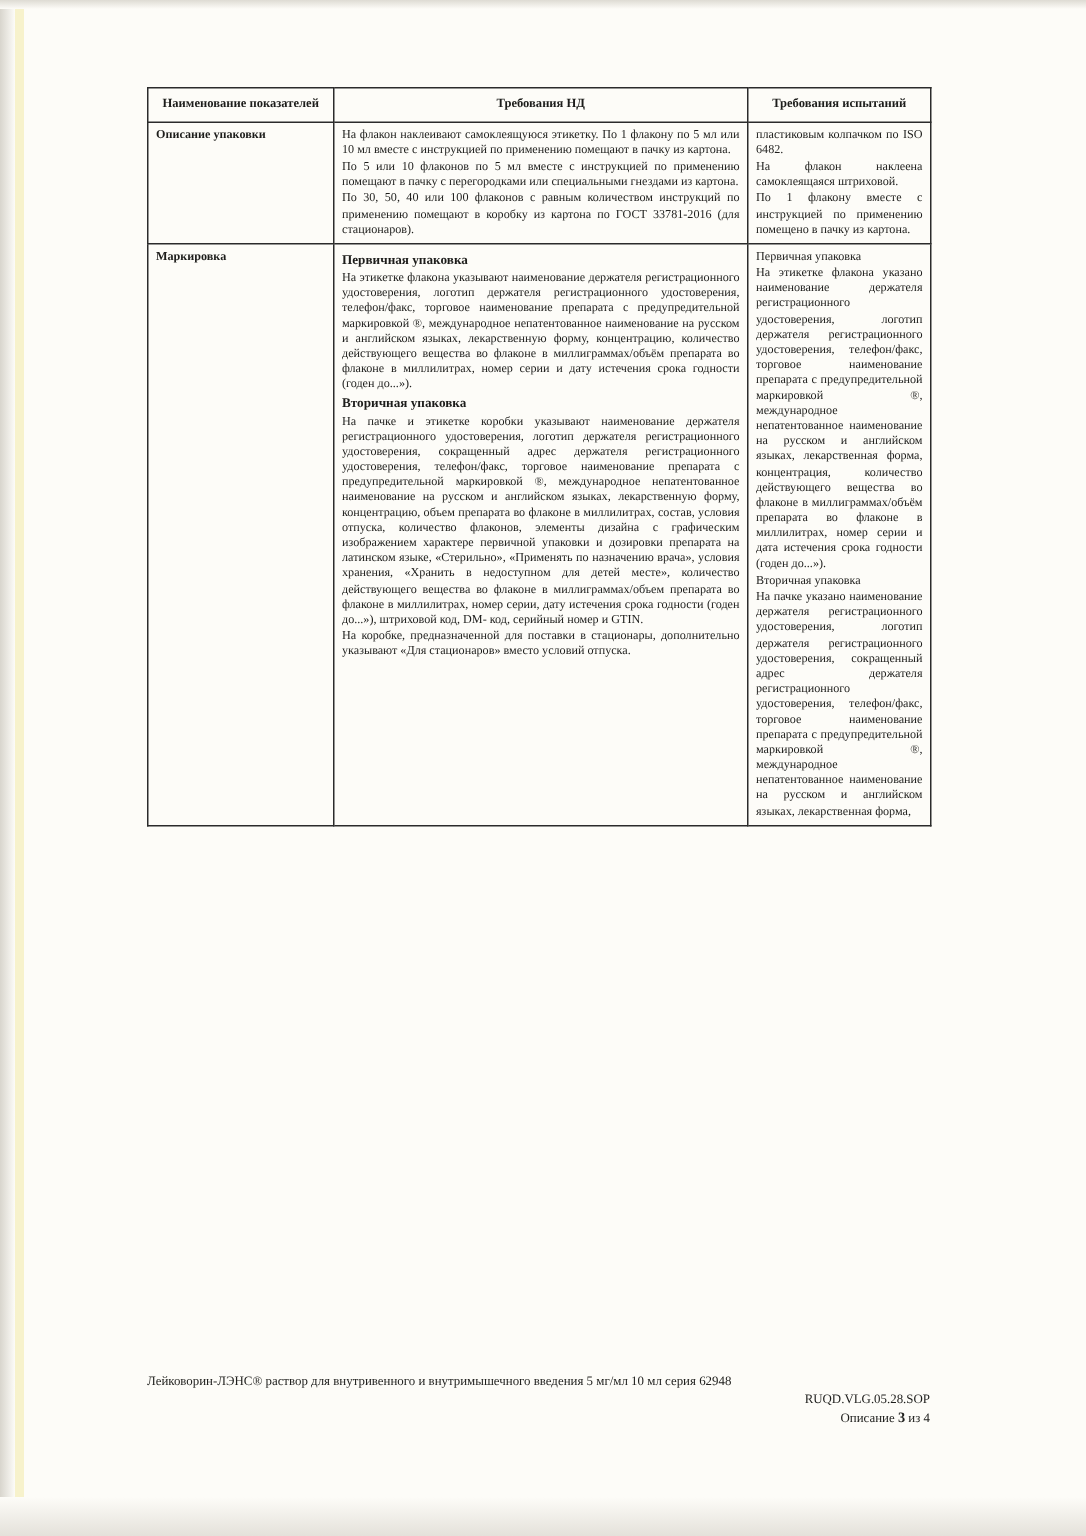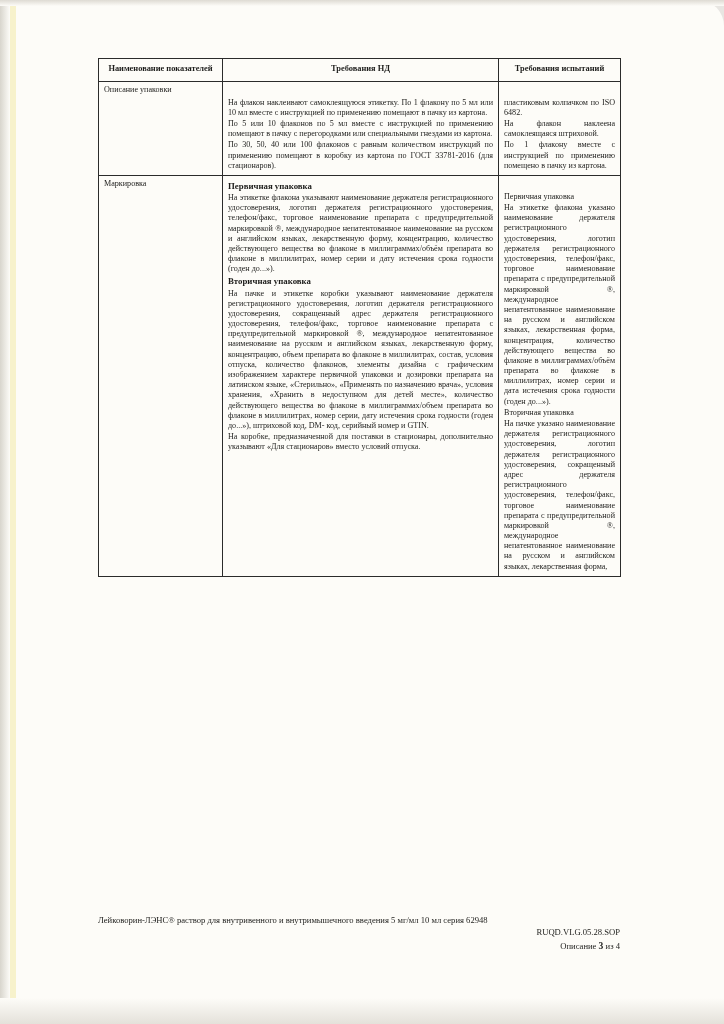--- a/index.html
+++ b/index.html
@@ -12,21 +12,20 @@
     height: 1024px;
     overflow: hidden;
     font-family: "Liberation Serif", serif;
   }
   .page {
     position: relative;
     width: 724px;
     height: 1024px;
     background: #fdfcf8;
     box-sizing: border-box;
-    border-radius: 26px;
   }
   
   .edge-left {
     position: absolute;
     left: 0; top: 0;
     width: 10px; height: 1024px;
     background: linear-gradient(to right, #d8d5cd, #fdfcf8);
   }
   .edge-top {
     position: absolute;
@@ -70,23 +69,24 @@
     font-size: 8.4px;
     padding: 5px 4px 6px 4px;
     vertical-align: middle;
   }
   .col-a { width: 124px; }
   .col-b { width: 276px; }
   .col-c { width: 122px; }
 
   .cell-a {
     font-size: 8.2px;
+    font-weight: bold;
   }
   .cell-b p, .cell-c p {
-    margin: 13px 0 0 0;
+    margin: 0 0 0 0;
     text-align: justify;
   }
   .cell-b p + p, .cell-c p + p { margin-top: 1px; }
   .cell-b .sub, .cell-c .sub {
     font-weight: bold;
     font-size: 8.8px;
     margin-top: 2px;
     margin-bottom: 1px;
     text-align: left;
   }

